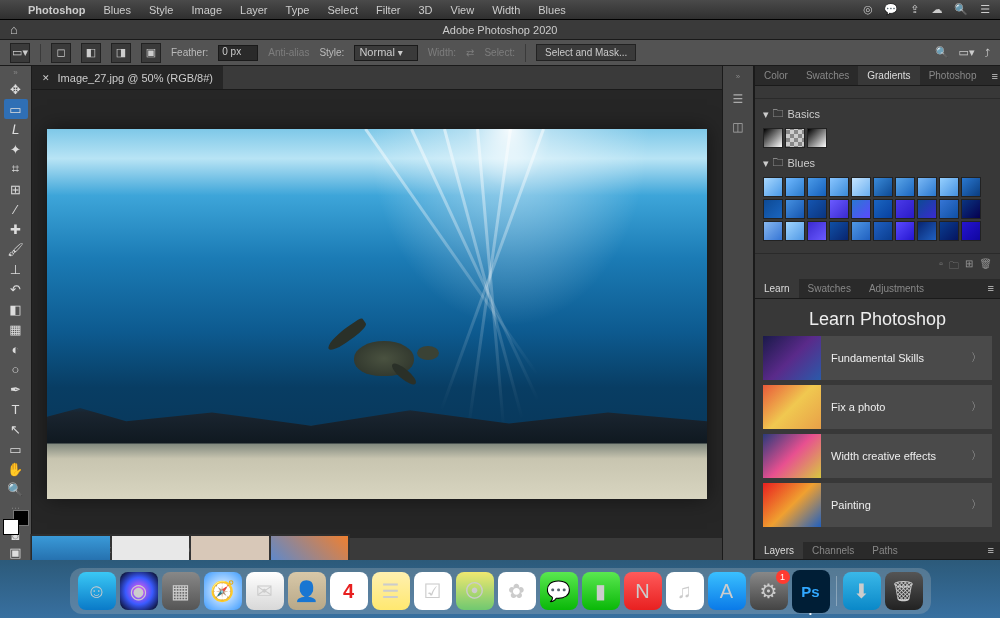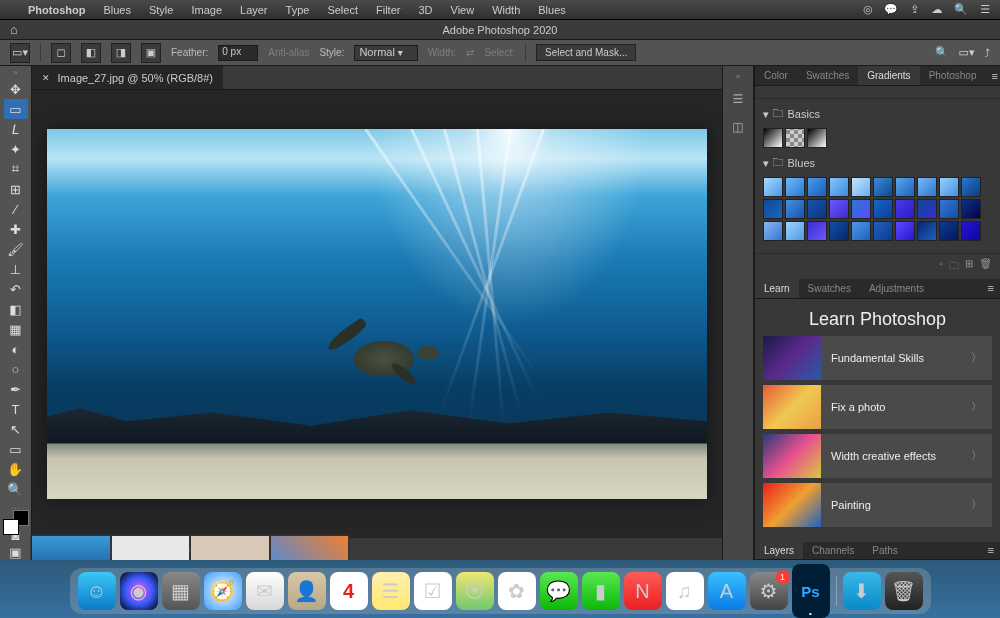--- a/index.html
+++ b/index.html
@@ -83,21 +83,21 @@
 .learn-chevron { padding:0 10px; color:#aaa; }
 
 .layers-tabs { height:20px; display:flex; background:#2a2a2a; }
 
 
 .dock-area { position:absolute; bottom:0; left:0; right:0; height:58px; background:linear-gradient(#2c5a7a,#3870a0); display:flex; justify-content:center; align-items:flex-end; padding-bottom:4px; }
 .dock { display:flex; gap:4px; background:rgba(200,200,200,.25); padding:4px 8px; border-radius:12px; backdrop-filter:blur(10px); }
 .dock-item { width:38px; height:38px; border-radius:8px; display:flex; align-items:center; justify-content:center; font-size:20px; position:relative; }
 .dock-item.active::after { content:"•"; position:absolute; bottom:-8px; color:#fff; font-size:8px; }
 .dock-sep { width:1px; background:rgba(255,255,255,.3); margin:4px 2px; }
-.ps-icon { background:#001e36; color:#31a8ff; font-weight:700; font-size:15px; border-radius:8px; width:38px; height:54px; display:flex; align-items:center; justify-content:center; }
+.ps-icon { background:#001e36; color:#31a8ff; font-weight:700; font-size:15px; border-radius:8px; width:38px; height:43px; display:flex; align-items:center; justify-content:center; }
 .dock-item .badge { position:absolute; top:-2px; right:-2px; width:14px; height:14px; background:#ff3b30; border-radius:50%; color:#fff; font-size:9px; display:flex; align-items:center; justify-content:center; }
 
 
 .thumb-strip { position:absolute; bottom:42px; left:30px; width:320px; height:42px; background:rgba(50,50,50,.7); display:flex; gap:2px; padding:2px; }
 .thumb { flex:1; background:#888; }
 </style>
 </head>
 <body>
 
 <div class="mac-menu">

